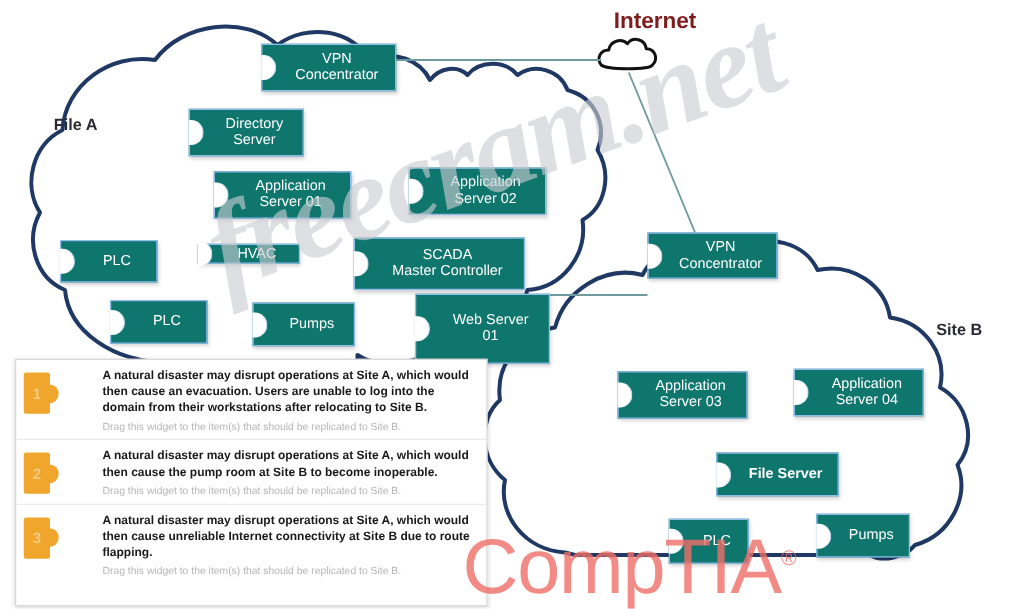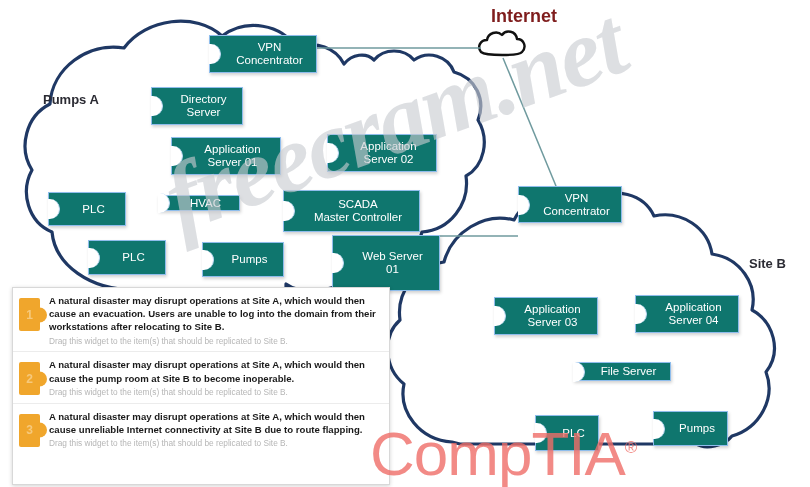--- a/index.html
+++ b/index.html
@@ -87,21 +87,21 @@
     background:#f0a62c; border-radius:2px;
     display:flex; align-items:center; justify-content:center;
     color:#f6c97c; font-size:12px; font-weight:700;
   }
   .badge::after{
     content:""; position:absolute; right:-7px; top:50%;
     transform:translateY(-50%);
     width:11px; height:15px; background:#f0a62c;
     border-radius:0 8px 8px 0;
   }
-  .f-body{flex:1 1 auto; min-width:0;}
+  .f-body{flex:1 1 auto; min-width:0;margin-left:33px;}
   .f-text{
     font-size:9.6px; font-weight:700; color:#1a1a1a;
     line-height:1.38; margin:0 0 2px 0;
   }
   .f-hint{
     font-size:8.3px; font-weight:400; color:#b6b6b6;
     line-height:1.3; margin:0;
   }
 </style>
 </head>
@@ -151,21 +151,21 @@
          C 519 56, 486 56, 481 52 Z" fill="#ffffff" stroke="#111111" stroke-width="2.4" stroke-linejoin="round"></path>
   </svg>
 
   <svg id="links" class="svglayer" viewBox="0 0 810 487">
     <line x1="317" y1="48" x2="481" y2="48" stroke="#6f9a9e" stroke-width="1.5"></line>
     <line x1="503" y1="58" x2="556" y2="186" stroke="#6f9a9e" stroke-width="1.5"></line>
     <line x1="440" y1="236" x2="518" y2="236" stroke="#6f9a9e" stroke-width="1.5"></line>
   </svg>
 
   <div id="label-internet" style="left:471px; top:6px;">Internet</div>
-  <div class="site-label" style="left:43px; top:92px;">Pumps A</div>
+  <div class="site-label" style="left:43px; top:92px;">File A</div>
   <div class="site-label" style="left:749px; top:256px;">Site B</div>
 
   <div id="nodes-layer">
       <div class="node" style="left: 209px; top: 35px; width: 108px; height: 38px;">VPN
 Concentrator</div>
       <div class="node" style="left: 151px; top: 87px; width: 92px; height: 38px;">Directory
 Server</div>
       <div class="node" style="left: 171px; top: 137px; width: 110px; height: 38px;">Application
 Server 01</div>
       <div class="node" style="left: 327px; top: 134px; width: 110px; height: 38px;">Application
@@ -177,21 +177,21 @@
       <div class="node" style="left: 88px; top: 240px; width: 78px; height: 35px;">PLC</div>
       <div class="node" style="left: 202px; top: 242px; width: 82px; height: 35px;">Pumps</div>
       <div class="node" style="left: 332px; top: 235px; width: 108px; height: 56px;">Web Server
 01</div>
       <div class="node" style="left: 518px; top: 186px; width: 104px; height: 37px;">VPN
 Concentrator</div>
       <div class="node" style="left: 494px; top: 297px; width: 104px; height: 38px;">Application
 Server 03</div>
       <div class="node" style="left: 635px; top: 295px; width: 104px; height: 38px;">Application
 Server 04</div>
-      <div class="node" style="left: 573px; top: 362px; width: 98px; height: 19px;">File Server</div>
+      <div class="node" style="left: 573px; top: 362px; width: 98px; height: 35px; font-weight: bold;">File Server</div>
       <div class="node" style="left: 535px; top: 415px; width: 64px; height: 36px;">PLC</div>
       <div class="node" style="left: 653px; top: 411px; width: 75px; height: 35px;">Pumps</div>
     </div>
 
   <div id="wm-freecram">freecram.net</div>
   <div id="wm-comptia"><span>CompTIA</span><span class="reg">®</span></div>
 
   <div id="findings">
     <div id="findings-list">
         <div class="finding">

